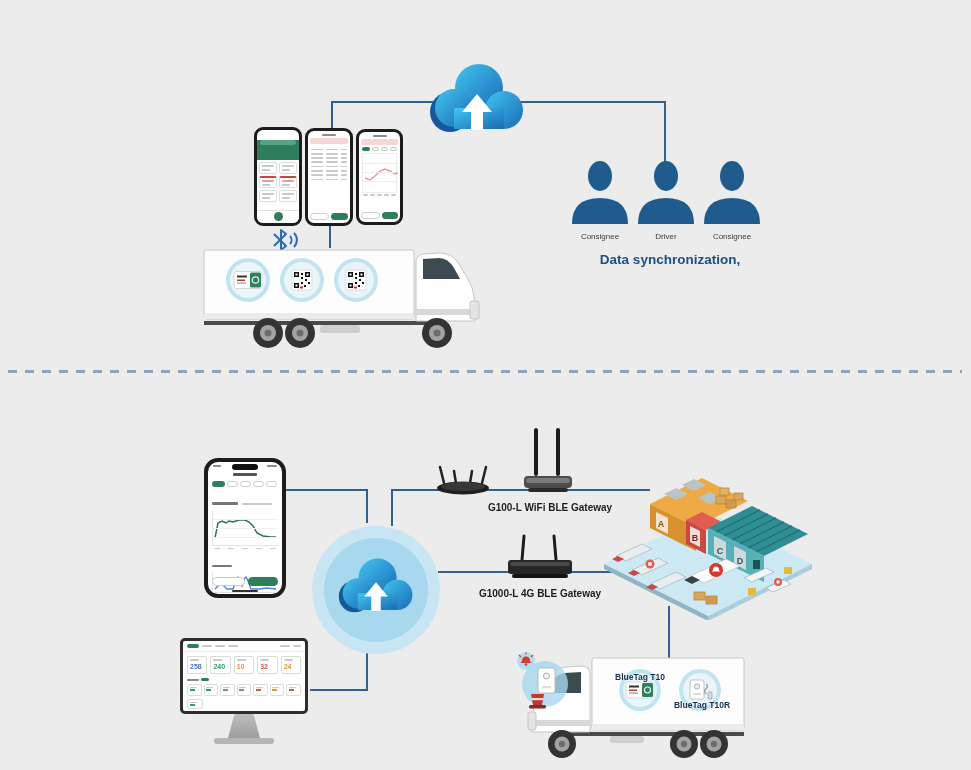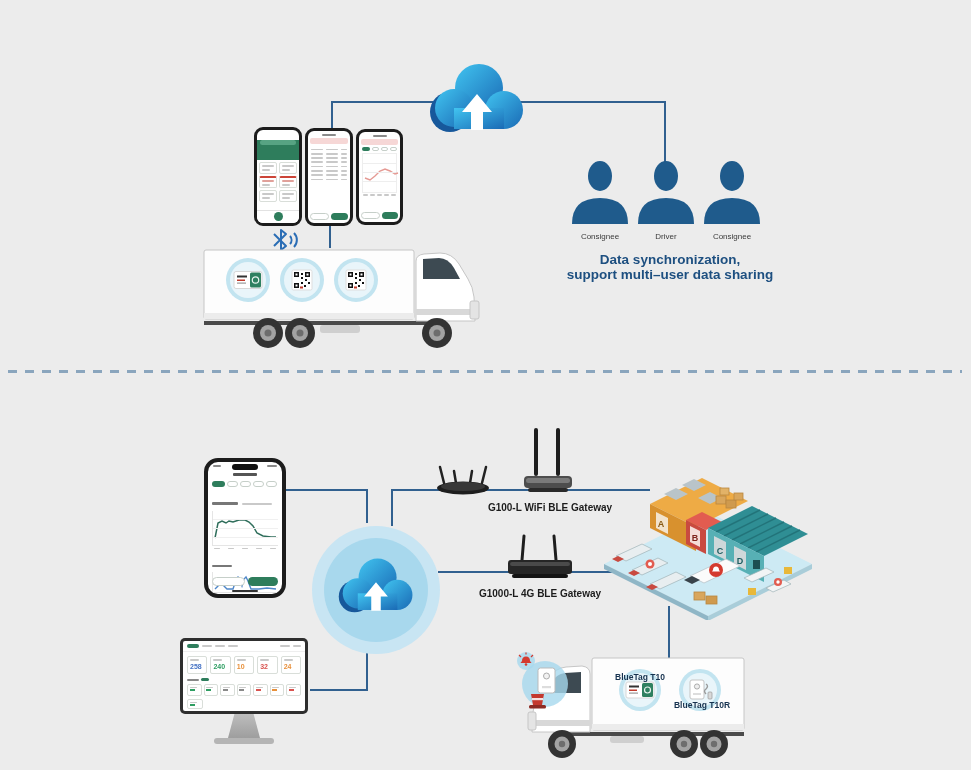--- a/index.html
+++ b/index.html
@@ -246,21 +246,20 @@
     <g>
       <ellipse cx="162" cy="18" rx="12" ry="15" fill="#1f5b8c"></ellipse>
       <path d="M134 66 Q134 40 162 40 Q190 40 190 66 Z" fill="#1f5b8c"></path>
     </g>
   </svg>
   <div class="user-label" style="left:565px;top:232px">Consignee</div>
   <div class="user-label" style="left:631px;top:232px">Driver</div>
   <div class="user-label" style="left:697px;top:232px">Consignee</div>
   <div class="note" style="left:545px;top:252px;width:250px">
     <div>Data synchronization,</div>
-    <div>support multi–user data sharing</div>
   </div>
 
   <div class="dashed" style="left:8px;top:370px;width:954px"></div>
 
 
   <div class="line" style="left:280px;top:489px;width:88px;height:2px"></div>
   <div class="line" style="left:366px;top:489px;width:2px;height:34px"></div>
   <div class="line" style="left:391px;top:489px;width:2px;height:37px"></div>
   <div class="line" style="left:391px;top:489px;width:259px;height:2px"></div>
   <div class="line" style="left:438px;top:571px;width:174px;height:2px"></div>

